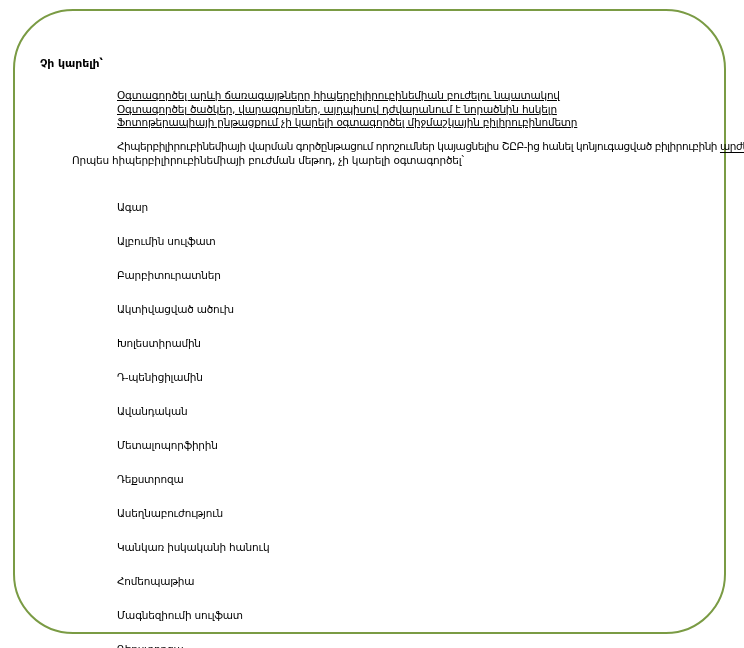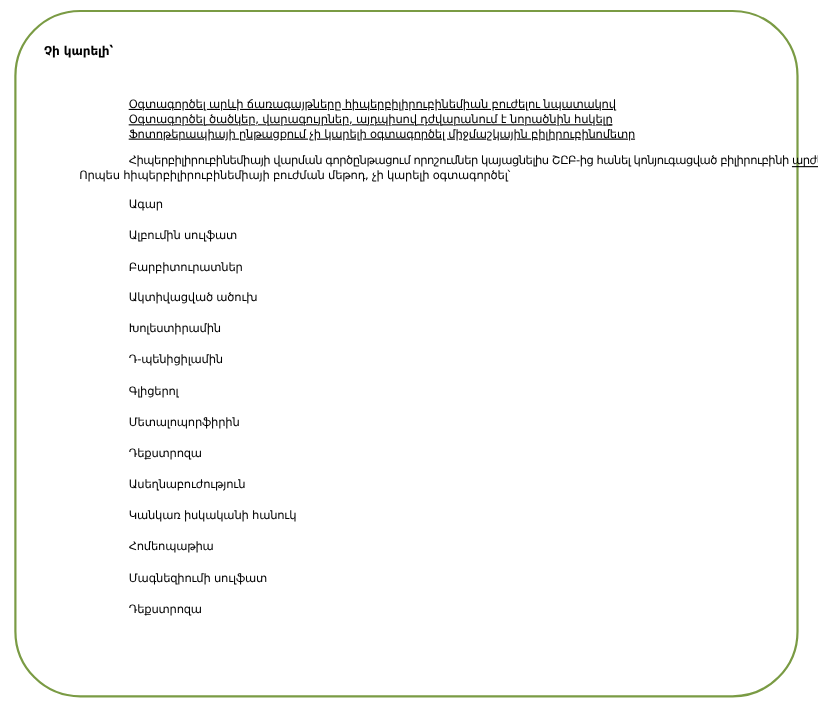--- a/index.html
+++ b/index.html
@@ -22,21 +22,21 @@
     top: 9px;
     width: 713px;
     height: 625px;
     border: 2px solid #7a9b44;
     border-radius: 60px;
     box-sizing: border-box;
   }
   .heading {
     position: absolute;
     left: 40px;
-    top: 40px;
+    top: 57px;
     font-size: 11px;
     font-weight: bold;
     letter-spacing: -0.1px;
     white-space: nowrap;
   }
   .para1 {
     position: absolute;
     left: 117px;
     top: 89px;
     font-size: 10.5px;
@@ -66,20 +66,21 @@
     position: absolute;
     left: 117px;
     top: 180px;
   }
   .items .item {
     font-size: 10.5px;
     line-height: 13px;
     letter-spacing: -0.2px;
     white-space: nowrap;
     margin-bottom: 15.3px;
+    margin-top: 21px;
   }
   .u {
     text-decoration: underline;
     text-underline-offset: 2px;
   }
 </style>
 </head>
 <body>
 
 <div class="page">
@@ -97,21 +98,21 @@
 
   <div class="list-intro">Որպես հիպերբիլիրուբինեմիայի բուժման մեթոդ, չի կարելի օգտագործել՝</div>
 
   <div class="items">
     <div class="item">Ագար</div>
     <div class="item">Ալբումին սուլֆատ</div>
     <div class="item">Բարբիտուրատներ</div>
     <div class="item">Ակտիվացված ածուխ</div>
     <div class="item">Խոլեստիրամին</div>
     <div class="item">Դ-պենիցիլամին</div>
-    <div class="item">Գլիցերոլ</div>
+    <div class="item">Ավանդական</div>
     <div class="item">Մետալոպորֆիրին</div>
     <div class="item">Դեքստրոզա</div>
     <div class="item">Ասեղնաբուժություն</div>
     <div class="item">Կանկառ իսկականի հանուկ</div>
     <div class="item">Հոմեոպաթիա</div>
     <div class="item">Մագնեզիումի սուլֆատ</div>
     <div class="item">Դեքստրոզա</div>
   </div>
 </div>
 

